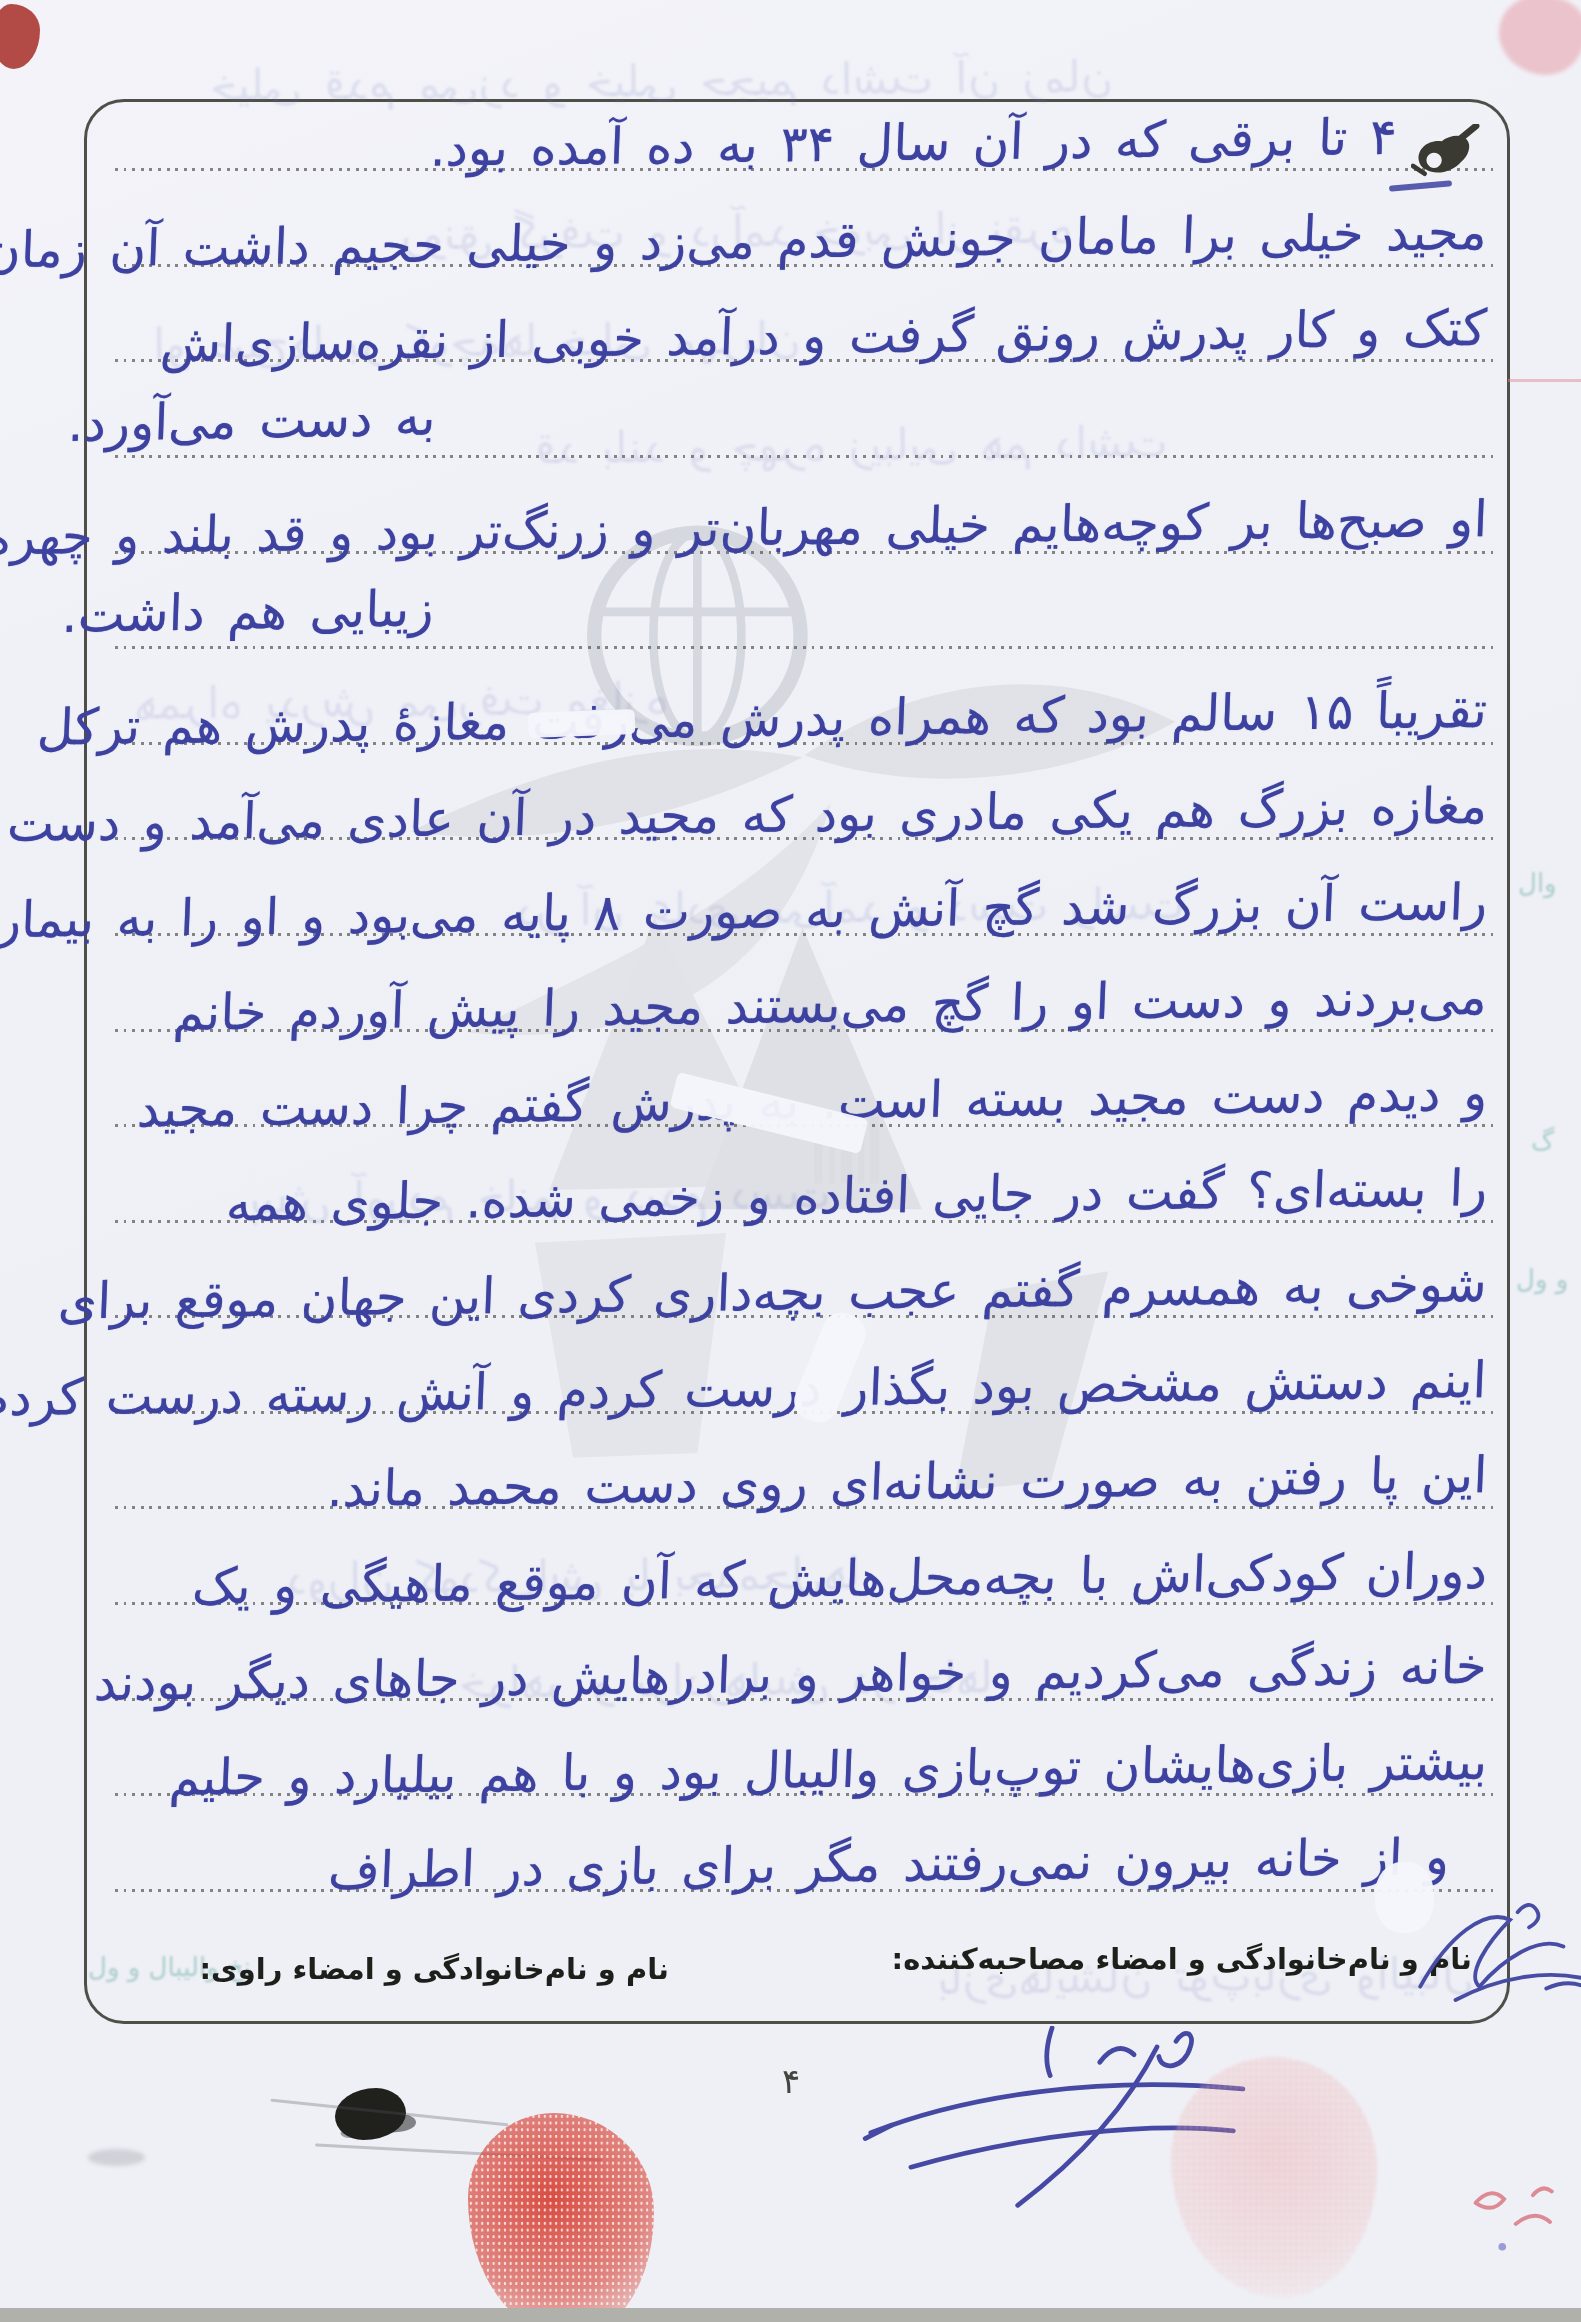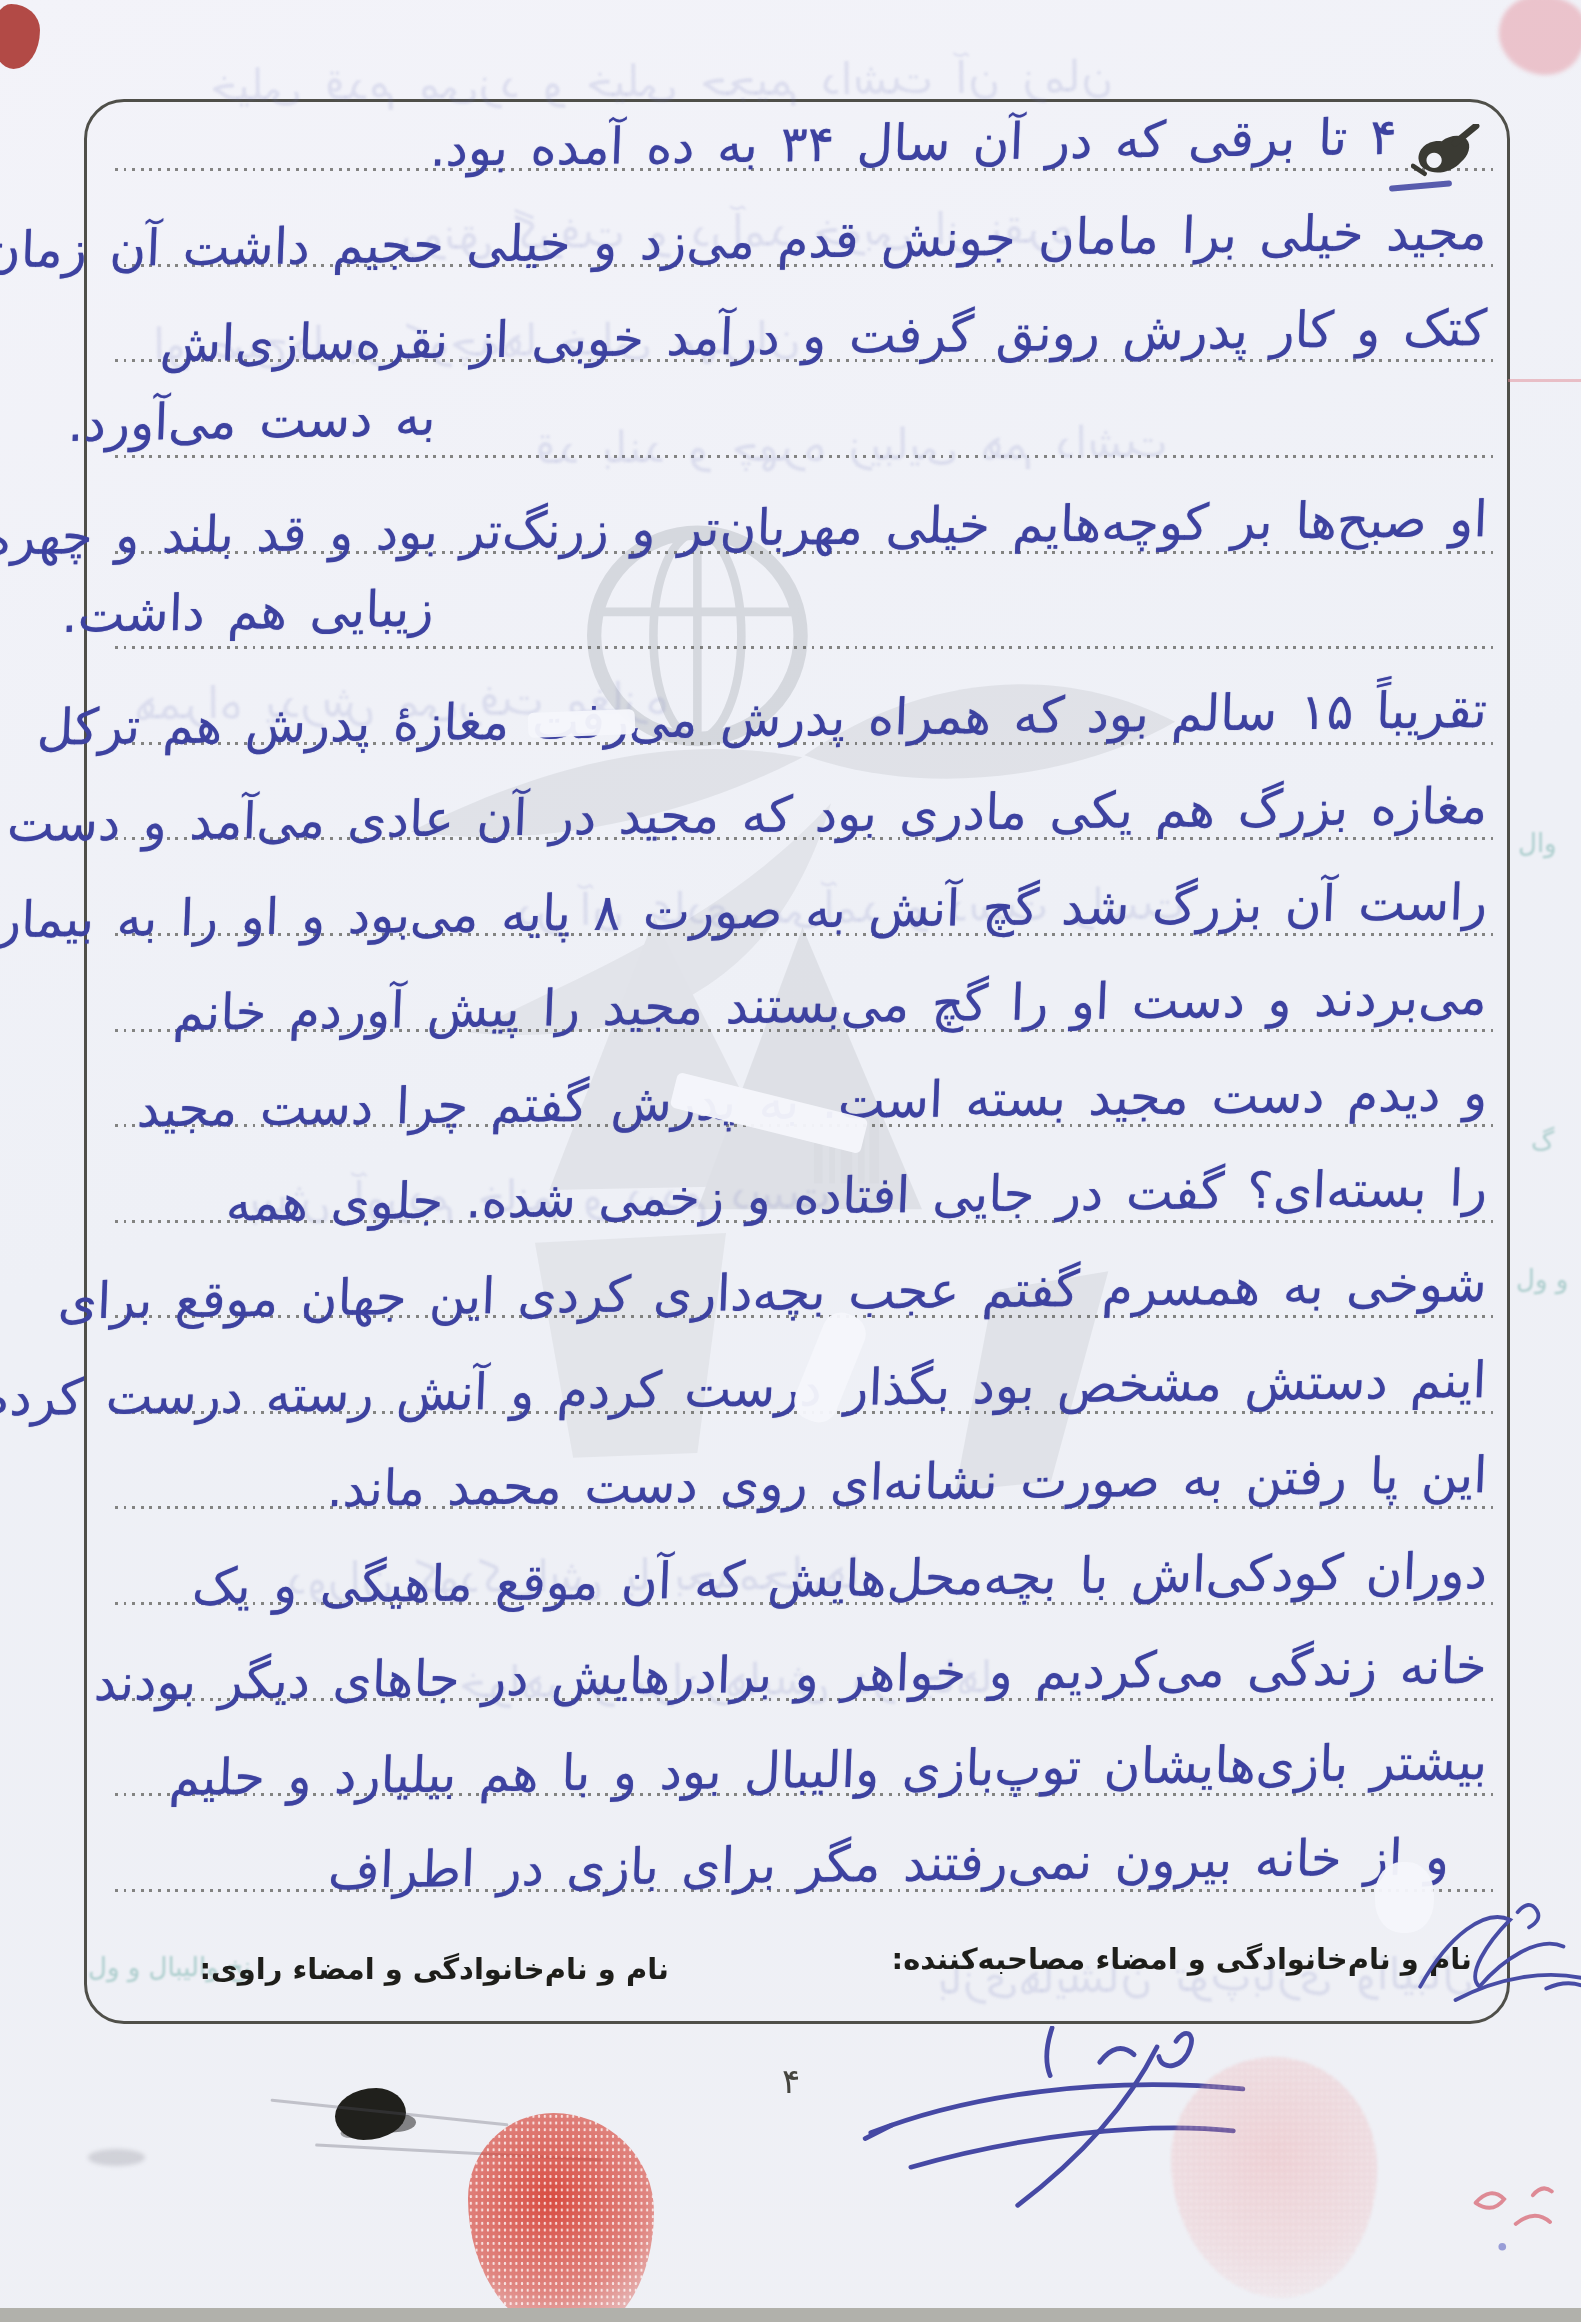--- a/index.html
+++ b/index.html
@@ -143,21 +143,21 @@
       <div class="ghost" style="top: 205px; left: 401px;">رونق گرفت و درآمد خوبی از نقره</div>
       <div class="ghost" style="top: 315px; left: 153px;">او صبح‌ها بر کوچه‌ها خیلی مهربان</div>
       <div class="ghost" style="top: 419px; left: 535px;">قد بلند و چهره زیبایی هم داشت</div>
       <div class="ghost" style="top: 675px; left: 134px;">همراه پدرش می‌رفت مغازه</div>
       <div class="ghost" style="top: 881px; left: 516px;">در آن عادی می‌آمد و دست راست</div>
       <div class="ghost" style="top: 1170px; left: 249px;">پیش آوردم خانم و دیدم دست</div>
       <div class="ghost" style="top: 1550px; left: 287px;">دوران کودکی‌اش با بچه‌محل‌ها</div>
       <div class="ghost" style="top: 1654px; left: 459px;">خواهر و برادرهایش در جاها</div>
       <div class="ghost" style="top: 1950px; left: 937px;">بازی‌هایشان توپ‌بازی والیبال</div>
       <div class="margin-note" style="left: 88px; top: 1952px;">نخ والیبال و ول</div>
-      <div class="margin-note" style="left: 1518px; top: 828px;">وال</div>
+      <div class="margin-note" style="left: 1518px; top: 868px;">وال</div>
       <div class="margin-note" style="left: 1516px; top: 1264px;">و ول</div>
       <div class="margin-note" style="left: 1531px; top: 1126px;">گ</div>
     </div>
   <div id="hand-layer">
       <div class="hand" style="top: 111px; right: 186px;">۴ تا برقی که در آن سال ۳۴ به ده آمده بود.</div>
       <div class="hand" style="top: 206px; right: 96px;">مجید خیلی برا مامان جونش قدم می‌زد و خیلی حجیم داشت آن زمان</div>
       <div class="hand" style="top: 302px; right: 96px;">کتک و کار پدرش رونق گرفت و درآمد خوبی از نقره‌سازی‌اش</div>
       <div class="hand frag" style="top: 398px; left: 67px;">به دست می‌آورد.</div>
       <div class="hand" style="top: 493px; right: 96px;">او صبح‌ها بر کوچه‌هایم خیلی مهربان‌تر و زرنگ‌تر بود و قد بلند و چهره</div>
       <div class="hand frag" style="top: 589px; left: 61px;">زیبایی هم داشت.</div>

